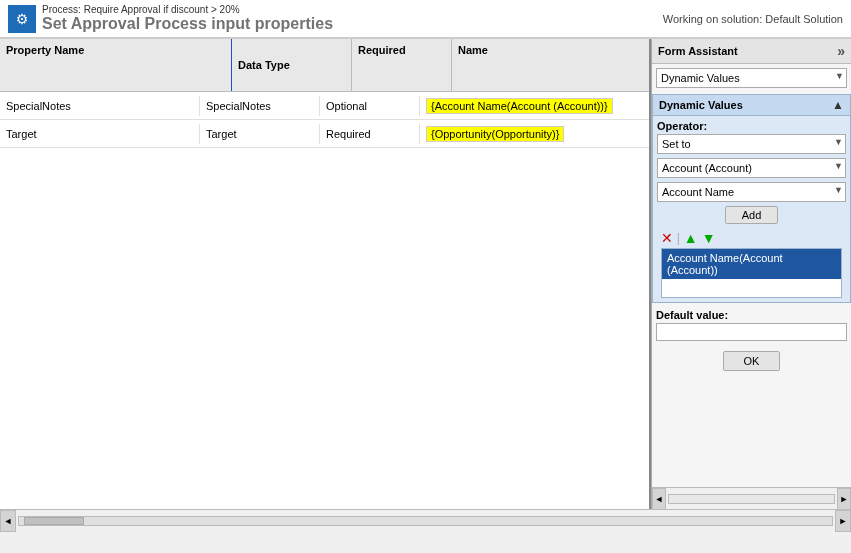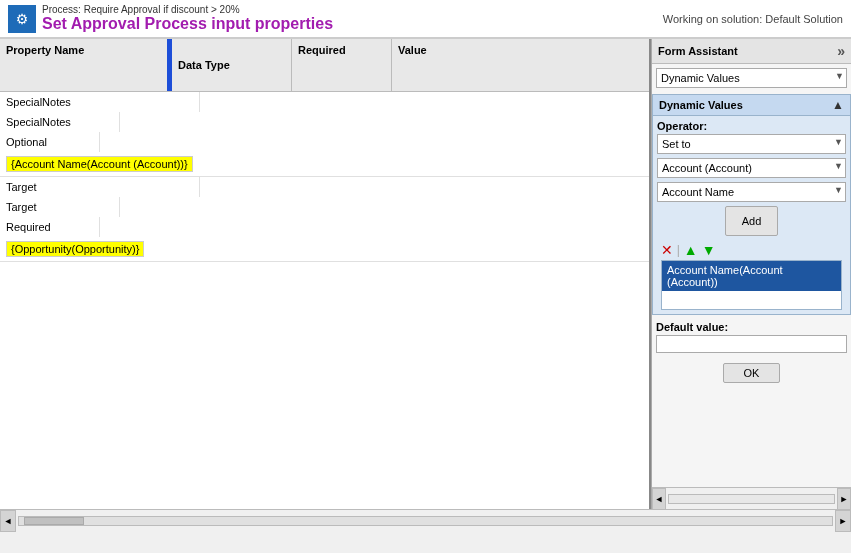--- a/index.html
+++ b/index.html
@@ -21,21 +21,21 @@
     .gear-icon-box {
       width: 28px; height: 28px;
       background: #1e6bb8;
       display: flex; align-items: center; justify-content: center;
       color: #fff; font-size: 14px;
     }
     .top-bar-process-text {
       font-size: 10px; color: #333;
     }
     .top-bar-title {
-      font-size: 16px; font-weight: bold; color: #a21caf;
+      font-size: 16px; font-weight: bold; color: #737373;
     }
     .top-bar-right {
       font-size: 11px; color: #444; 
     }
 
     .main-container {
       display: flex;
       height: calc(553px - 60px - 22px);
       border-top: 1px solid #ccc;
     }
@@ -50,30 +50,30 @@
       flex-direction: column;
     }
 
     .table-header {
       display: flex;
       background: #e8e8e8;
       border-bottom: 1px solid #bbb;
       font-weight: bold;
       font-size: 11px;
     }
-    .table-header .col-prop { width: 172px; padding: 5px 6px; border-right: 5px solid #1d4ed8; }
+    .table-header .col-prop { width: 232px; padding: 5px 6px; border-right: 1px solid #1d4ed8; }
     .table-header .col-dtype { width: 120px; padding: 20px 6px; border-right: 1px solid #bbb; }
     .table-header .col-req { width: 100px; padding: 5px 6px; border-right: 1px solid #bbb; }
     .table-header .col-val { flex: 1; padding: 5px 6px; }
 
     .table-row {
       display: flex;
       border-bottom: 1px solid #e0e0e0;
+      align-items: center;
       min-height: 28px;
-      flex-direction: column;
     }
     .table-row .col-prop { width: 200px; padding: 4px 6px; border-right: 1px solid #e0e0e0; font-size: 11px; }
     .table-row .col-dtype { width: 120px; padding: 4px 6px; border-right: 1px solid #e0e0e0; font-size: 11px; }
     .table-row .col-req { width: 100px; padding: 4px 6px; border-right: 1px solid #e0e0e0; font-size: 11px; }
     .table-row .col-val { flex: 1; padding: 4px 6px; }
 
     .value-tag {
       background: #ffff00;
       border: 1px solid #ccc;
       padding: 1px 4px;
@@ -159,21 +159,21 @@
       display: block;
     }
 
     .operator-row, .lookfor-row, .field-row {
       margin-bottom: 4px;
     }
 
     .add-btn {
       display: block;
       margin: 4px auto;
-      padding: 8px 16px;
+      padding: 2px 16px;
       background: #e4e4e4;
       border: 1px solid #aaa;
       font-size: 11px;
       cursor: pointer;
       border-radius: 2px;
     }
 
     .icon-toolbar {
       display: flex;
       align-items: center;
@@ -306,21 +306,21 @@
   <div class="top-bar-right">Working on solution: Default Solution</div>
 </div>
 
 <div class="main-container">
 
   <div class="left-panel">
     <div class="table-header">
       <div class="col-prop">Property Name</div>
       <div class="col-dtype">Data Type</div>
       <div class="col-req">Required</div>
-      <div class="col-val">Value</div>
+      <div class="col-val">Name</div>
     </div>
 
     <div class="table-row">
       <div class="col-prop">SpecialNotes</div>
       <div class="col-dtype">SpecialNotes</div>
       <div class="col-req">Optional</div>
       <div class="col-val">
         <span class="value-tag">{Account Name(Account (Account))}</span>
       </div>
     </div>

